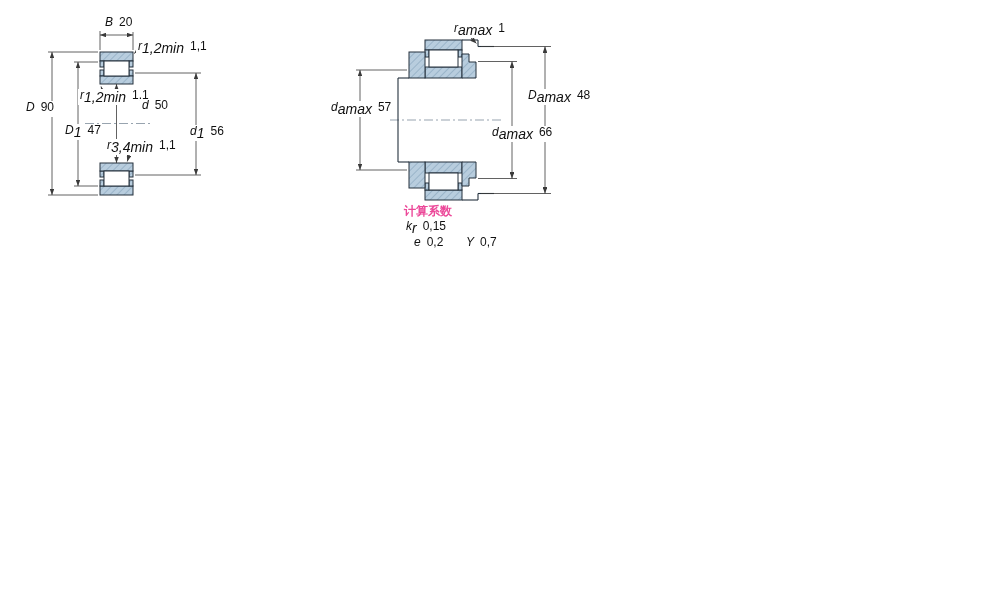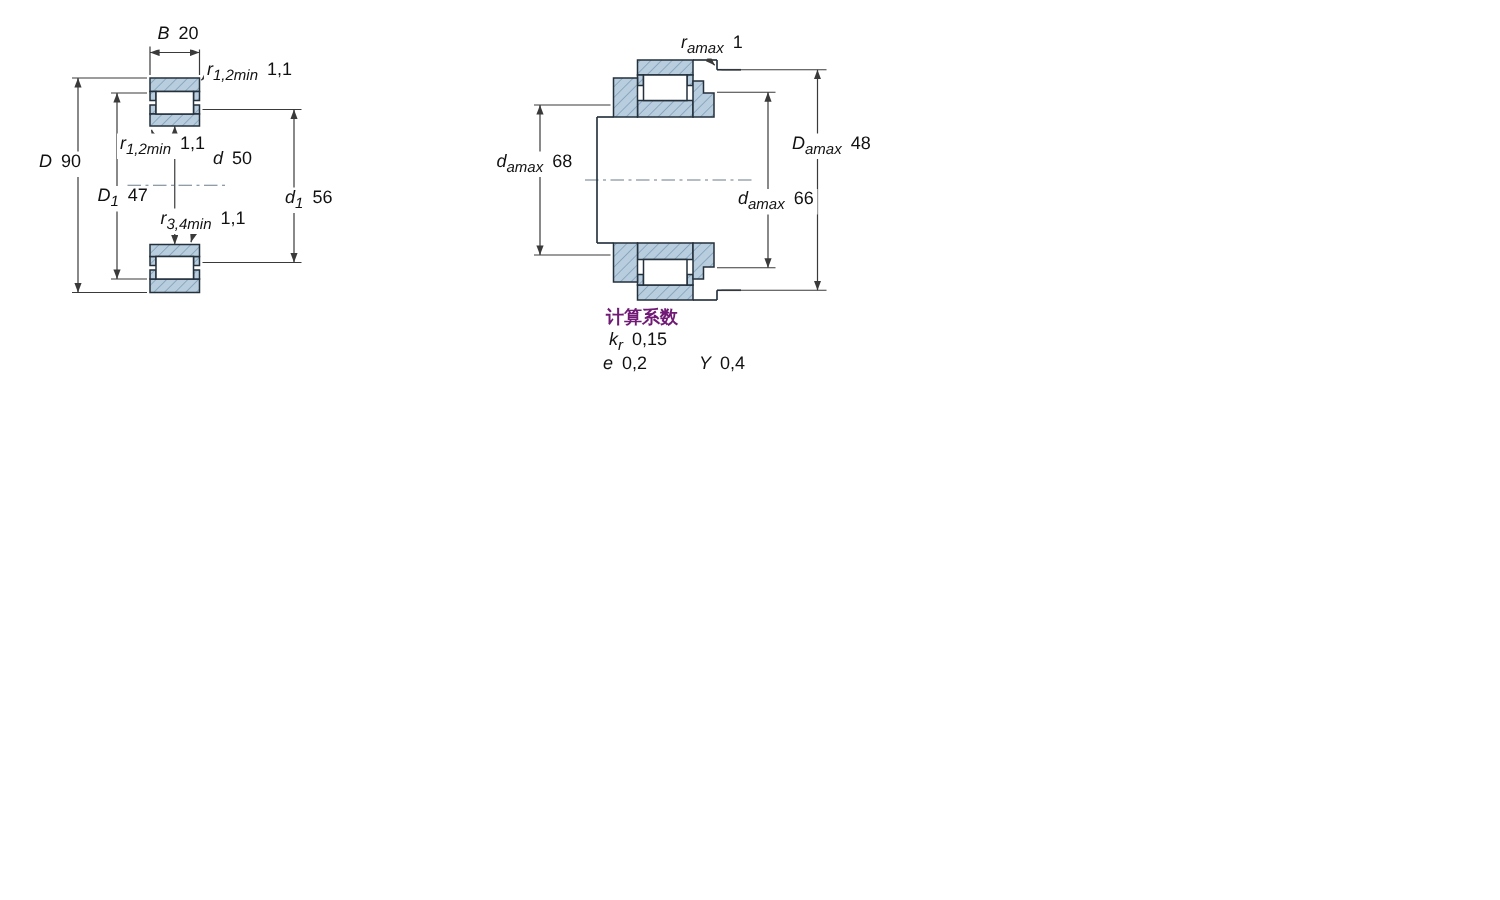--- a/index.html
+++ b/index.html
@@ -6,23 +6,23 @@
   .stage{position:relative;width:1000px;height:600px;background:#ffffff;
          font-family:"Liberation Sans",sans-serif;overflow:hidden;}
   svg{position:absolute;left:0;top:0;}
   .bluepiece{stroke:#24313d;stroke-width:1;}
   .roller{fill:#ffffff;stroke:#24313d;stroke-width:1;}
   .contour{stroke:#24313d;stroke-width:1.1;fill:none;}
   .dimline{stroke:#3a3a3a;stroke-width:0.8;fill:none;}
   .center{stroke:#6b7d8c;stroke-width:0.7;stroke-dasharray:9 3 2 3;fill:none;}
   .dim-label{position:absolute;font-size:12px;font-style:italic;color:#111;
              background:#fff;padding:0 2px;white-space:nowrap;line-height:1.15;}
-  .dim-label .sub{font-size:10px;}
+  .dim-label .sub{font-size:14px;}
   .dim-label .val{font-style:normal;margin-left:6px;}
-  .factors-title{position:absolute;font-size:12px;font-weight:bold;color:#701a75;
+  .factors-title{position:absolute;font-size:12px;font-weight:bold;color:#ec4899;
                  background:#fff;white-space:nowrap;}
 </style>
 </head>
 <body>
 
 <div class="stage">
 
   <svg width="1000" height="600" viewBox="0 0 1000 600">
     <defs>
       <marker id="arr" viewBox="0 0 8 6" refX="8" refY="3" markerWidth="8" markerHeight="6" orient="auto-start-reverse">
@@ -180,38 +180,38 @@
 
   <div class="dim-label" style="left:188px;top:125px">
     <span class="sym">d</span><sub class="sub">1</sub><span class="val">56</span>
   </div>
 
   <div class="dim-label" style="left:452px;top:22px">
     <span class="sym">r</span><sub class="sub">amax</sub><span class="val">1</span>
   </div>
 
   <div class="dim-label" style="left:329px;top:101px">
-    <span class="sym">d</span><sub class="sub">amax</sub><span class="val">68</span>
+    <span class="sym">d</span><sub class="sub">amax</sub><span class="val">57</span>
   </div>
 
   <div class="dim-label" style="left:526px;top:89px">
     <span class="sym">D</span><sub class="sub">amax</sub><span class="val">48</span>
   </div>
 
   <div class="dim-label" style="left:490px;top:126px">
     <span class="sym">d</span><sub class="sub">amax</sub><span class="val">66</span>
   </div>
 
   <div class="factors-title" style="left:404px;top:203px">计算系数</div>
 
   <div class="dim-label" style="left:404px;top:220px">
     <span class="sym">k</span><sub class="sub">r</sub><span class="val">0,15</span>
   </div>
 
-  <div class="dim-label" style="left:400px;top:236px">
+  <div class="dim-label" style="left:412px;top:236px">
     <span class="sym">e</span><sub class="sub"></sub><span class="val">0,2</span>
   </div>
 
   <div class="dim-label" style="left:464px;top:236px">
-    <span class="sym">Y</span><sub class="sub"></sub><span class="val">0,4</span>
+    <span class="sym">Y</span><sub class="sub"></sub><span class="val">0,7</span>
   </div>
 
 </div>
 
 </body></html>

